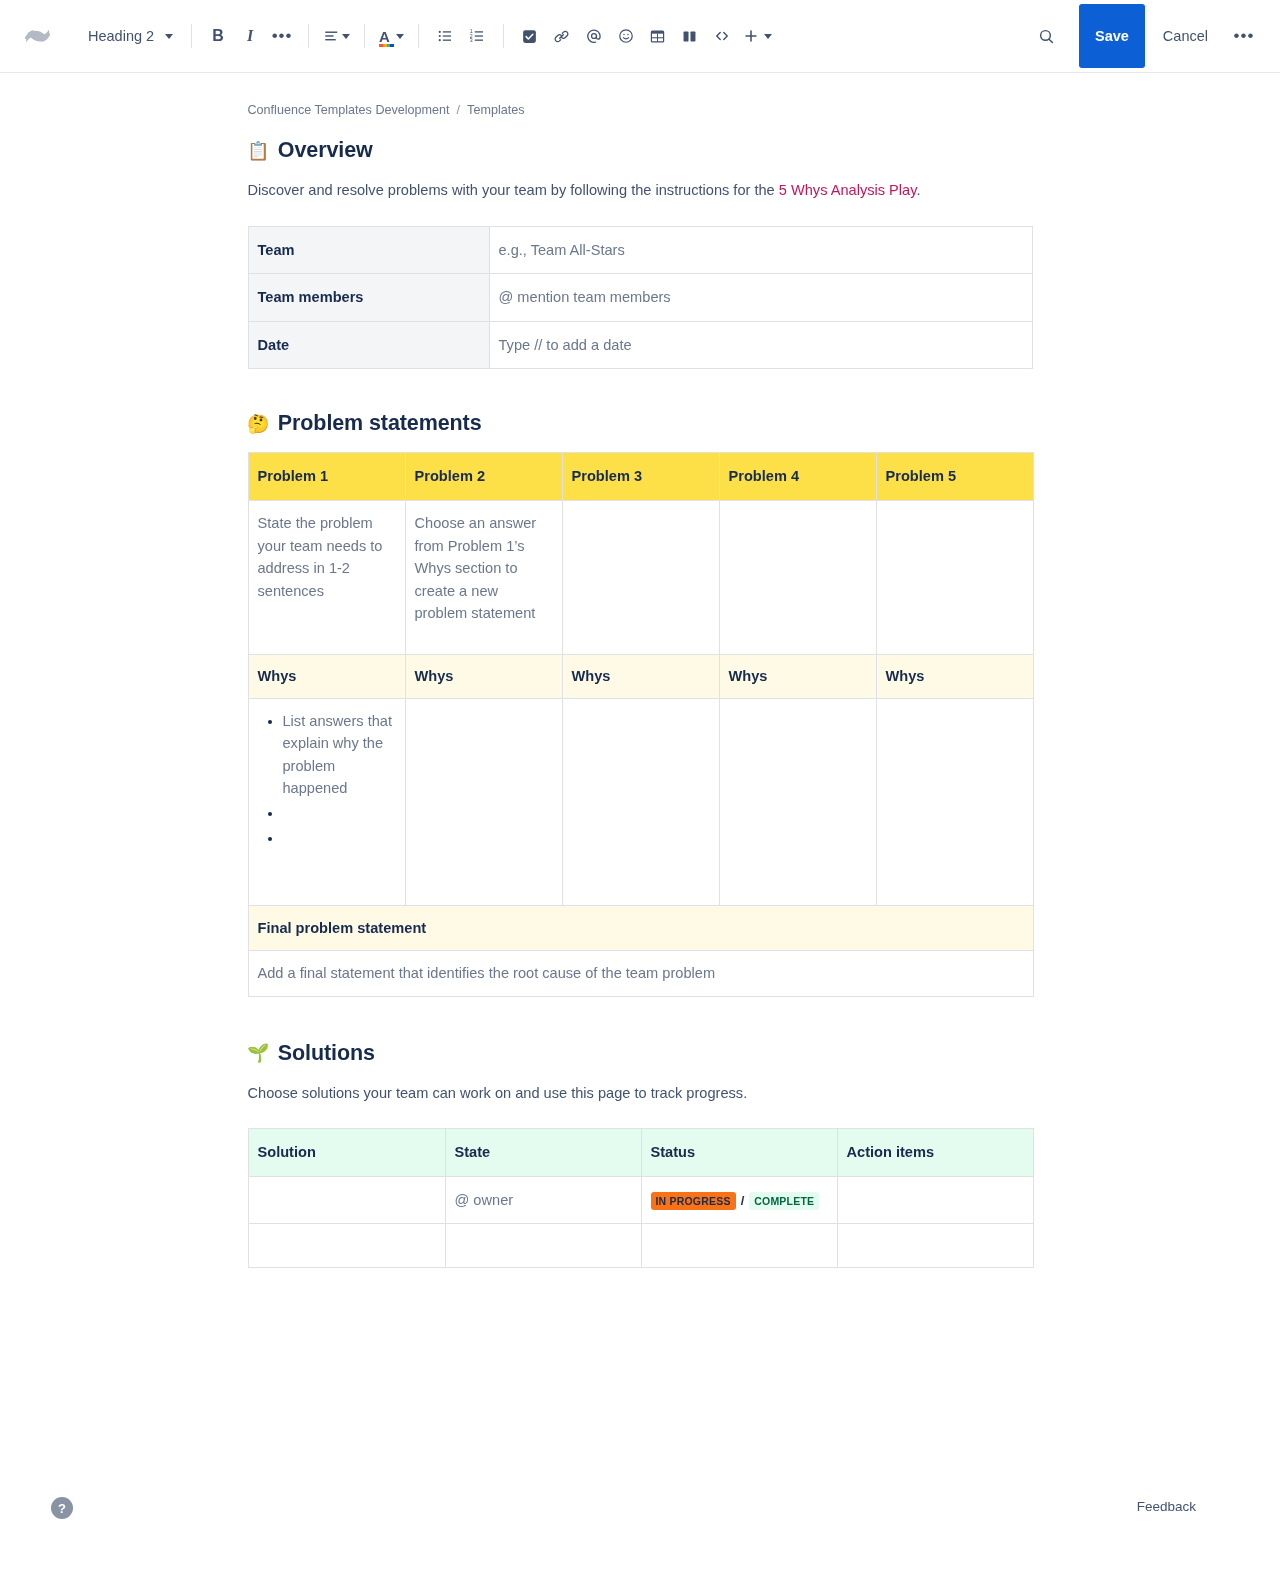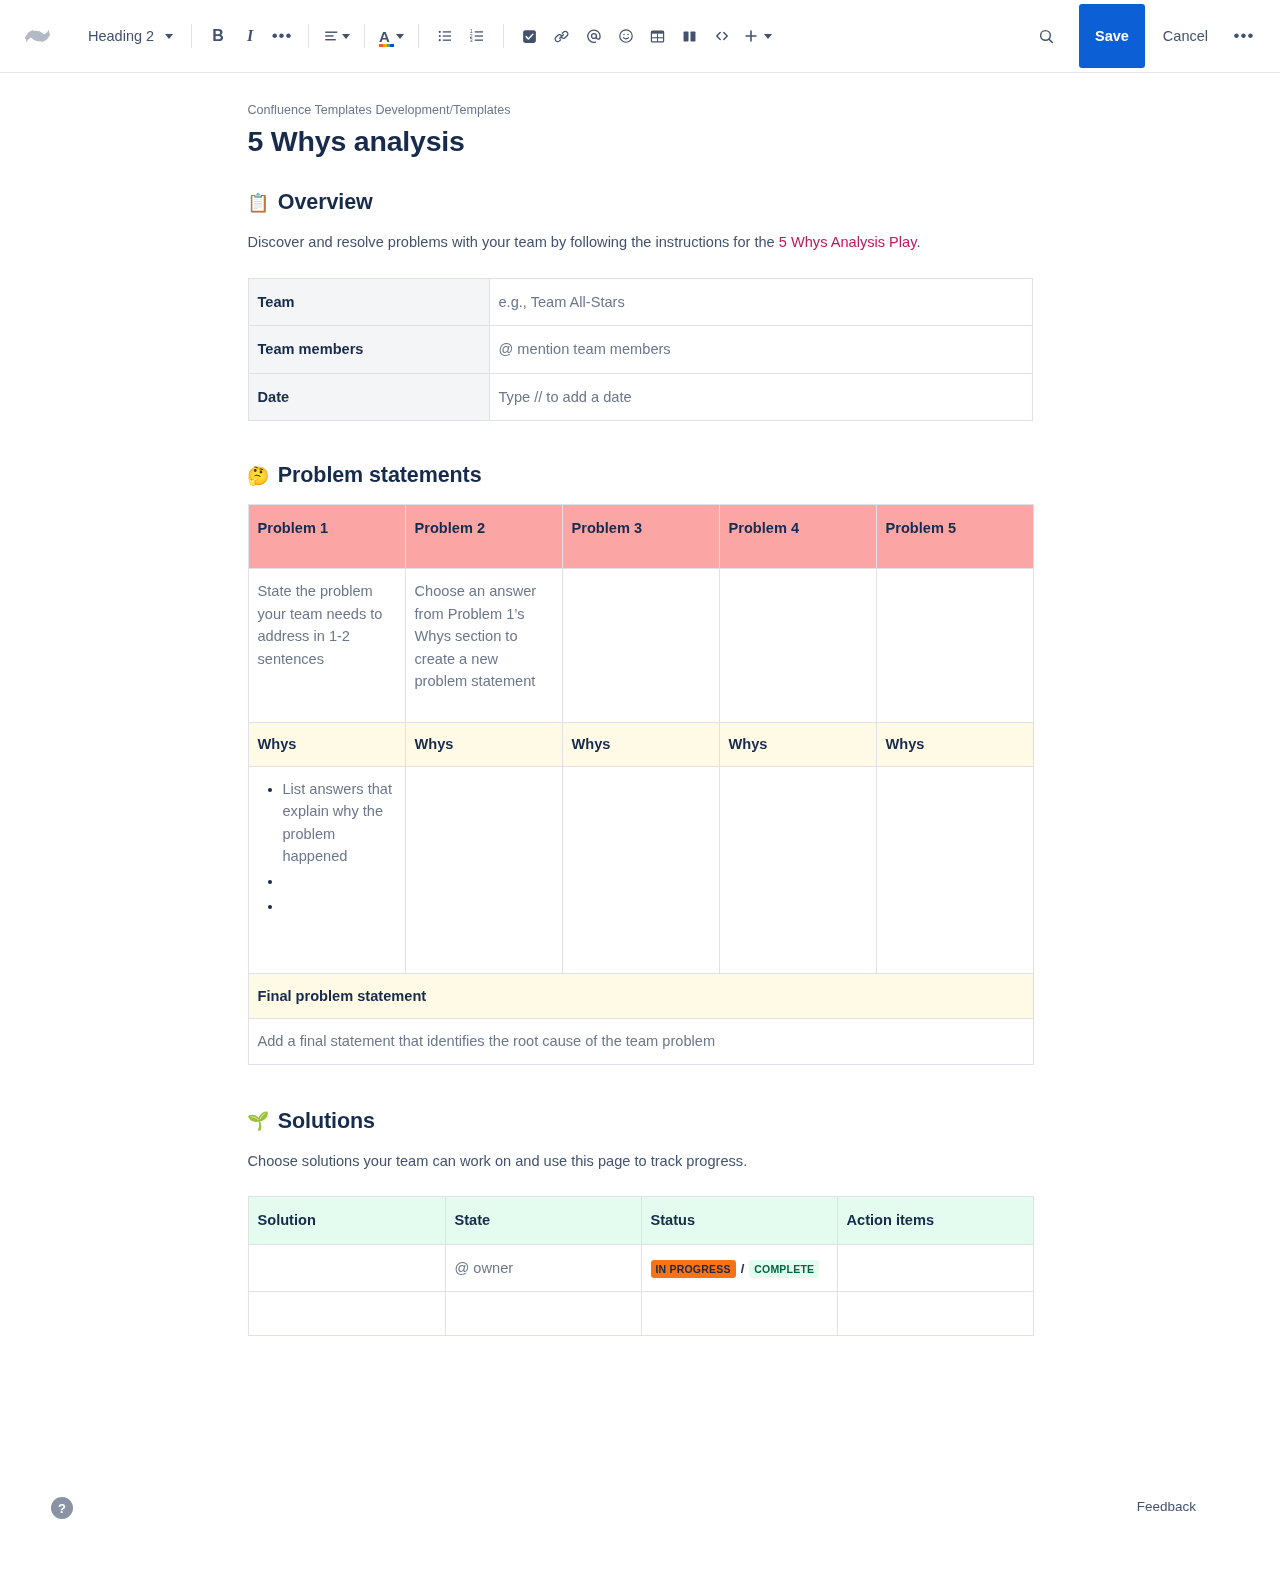--- a/index.html
+++ b/index.html
@@ -91,21 +91,22 @@
     width: 785px;
     margin: 0 auto;
     padding-top: 30px;
     padding-left: 0px;
   }
   .breadcrumb {
     font-size: 12.6px;
     color: #6B778C;
     display: flex;
     align-items: center;
-    margin-bottom: 8px;
+    gap: 7px;
+    margin-bottom: 21px;
   }
   .breadcrumb .crumb { cursor: pointer; }
   .breadcrumb .sep { color: #8993A4; }
   h1.page-title {
     font-size: 28.5px;
     font-weight: 600;
     color: #172B4D;
     margin: 0 0 32px 0;
     letter-spacing: -0.2px;
   }
@@ -157,24 +158,24 @@
     width: 241px;
     font-weight: 700;
     color: #172B4D;
     padding-left: 9px;
   }
   #overview-table td.value { color: #6B778C; padding-left: 9px; }
 
   
   #problem-table { margin-bottom: 44px; }
   #problem-table th.ph {
-    background: #fca5a5;
+    background: #fde047;
     height: 43px;
     padding-top: 12px;
-    padding-bottom: 28px;
+    padding-bottom: 12px;
   }
   #problem-table td.pbody { height: 154px; color: #6B778C; }
   #problem-table td.whys-hdr {
     background: #FFFAE6;
     font-weight: 700;
     color: #172B4D;
     height: 40px;
     padding-top: 10px; padding-bottom: 10px;
   }
   #problem-table td.whys-body { height: 207px; color: #6B778C; }
@@ -388,21 +389,20 @@
 </div>
 
 <div id="page">
 
   <div class="breadcrumb">
     <span class="crumb">Confluence Templates Development</span>
     <span class="sep">/</span>
     <span class="crumb">Templates</span>
   </div>
 
-  <h1 class="page-title">5 Whys analysis</h1>
 
   <h2 class="section">
     <span class="emo">📋</span>
     <span>Overview</span>
   </h2>
 
   <p class="para">
     <span>Discover and resolve problems with your team by following the instructions for the </span><a class="inline-link" href="#">5 Whys Analysis Play</a><span>.</span>
   </p>
 

